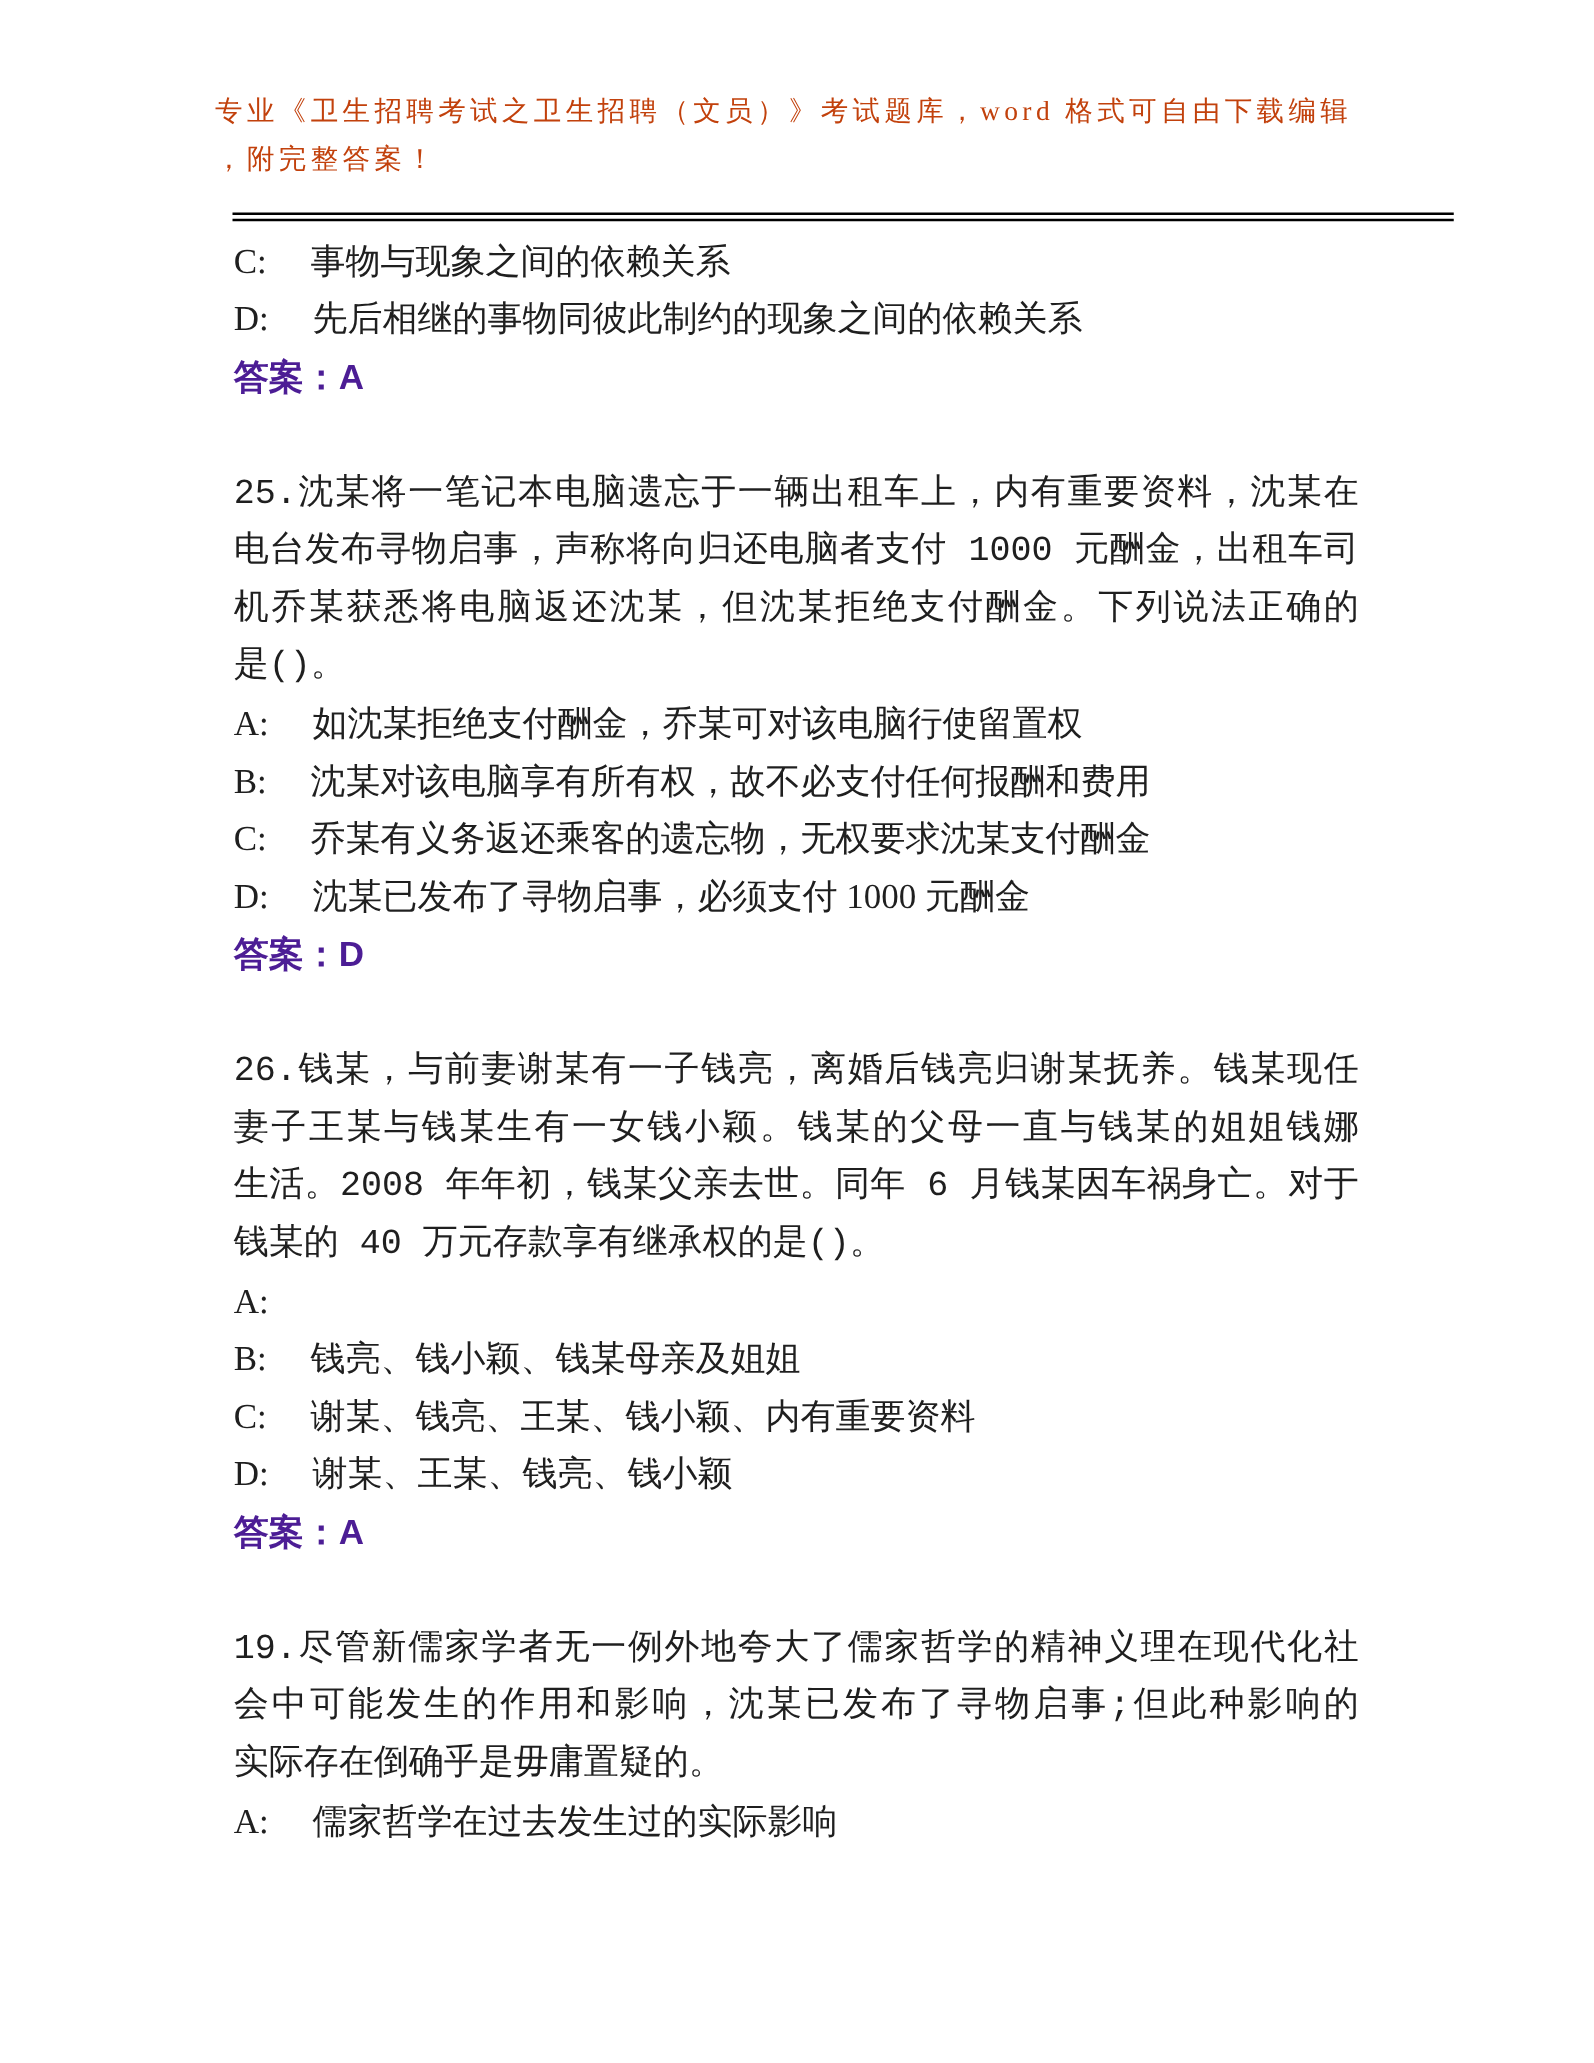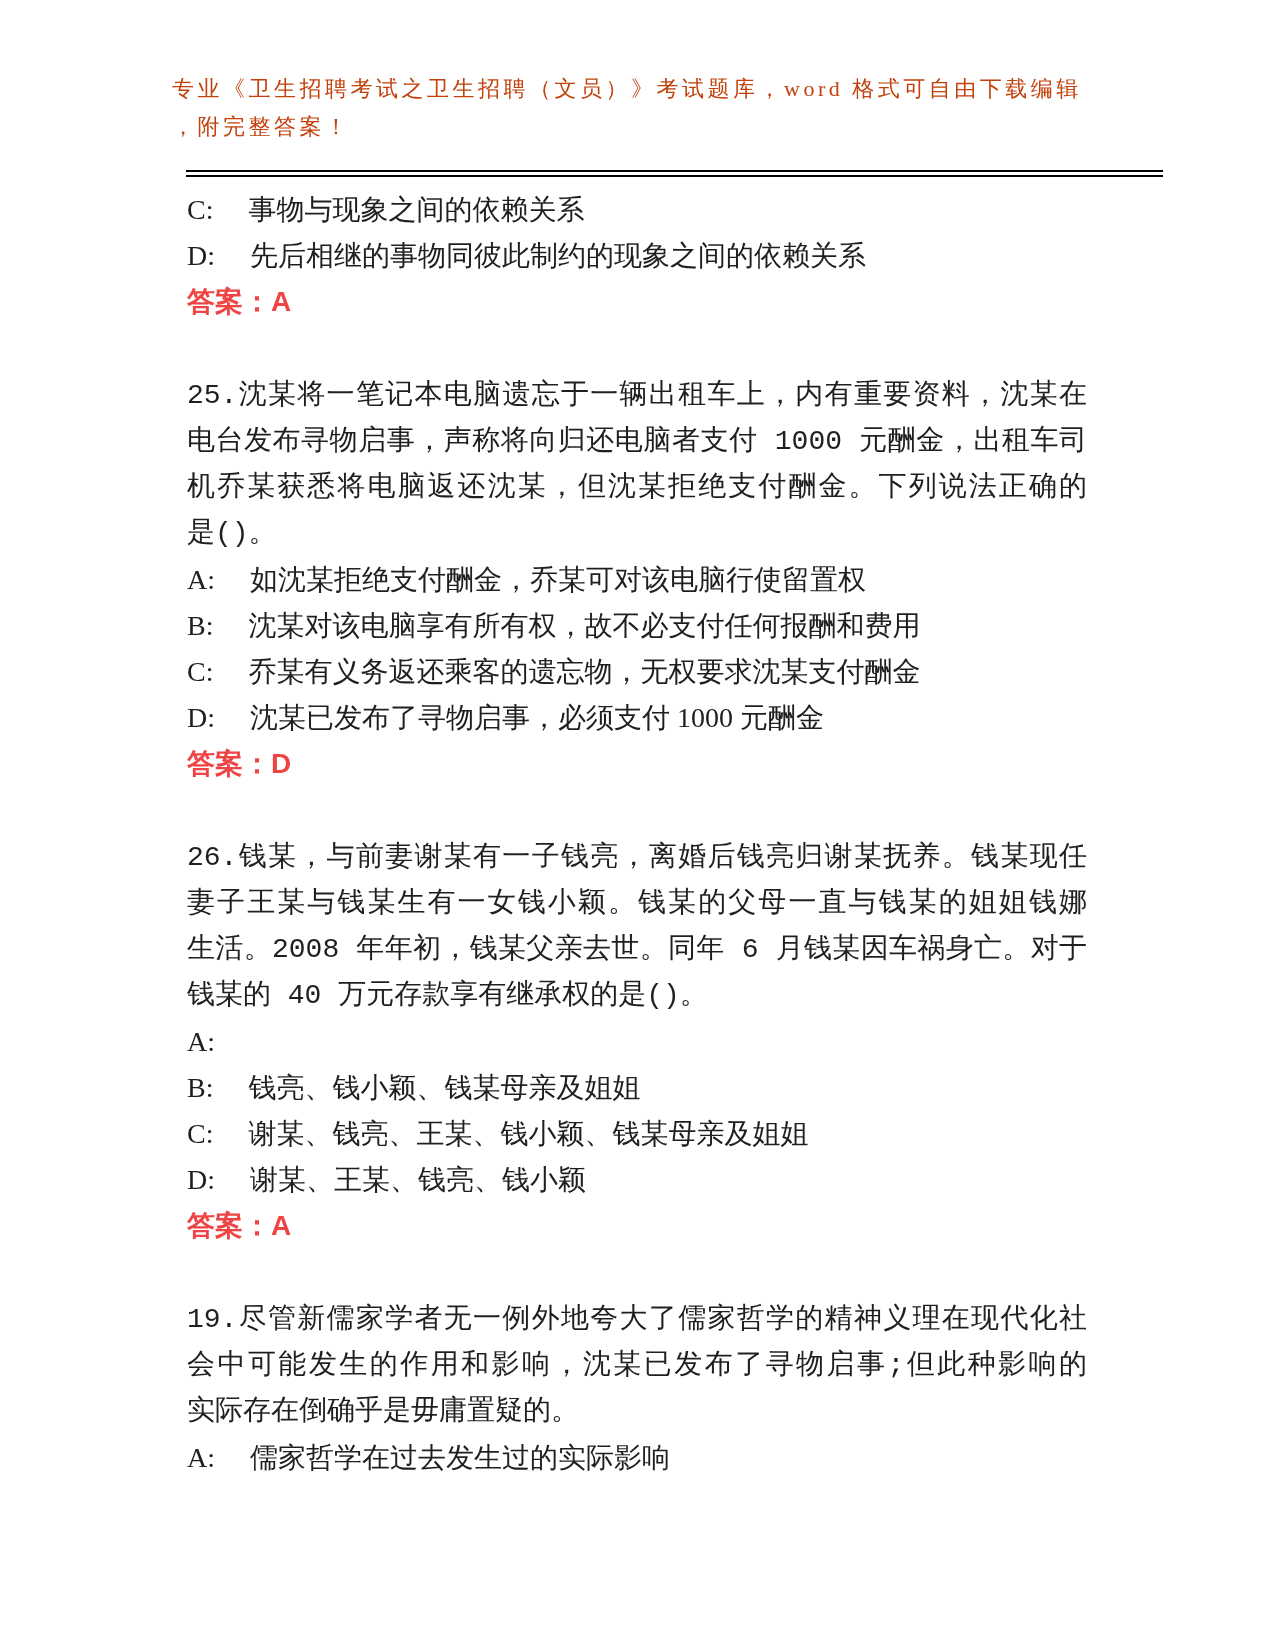--- a/index.html
+++ b/index.html
@@ -43,21 +43,21 @@
   .qline.full {
     text-align: justify;
     text-align-last: justify;
   }
   .option-row { display: flex; align-items: baseline; }
   .opt-label { flex: 0 0 auto; }
   .opt-text { margin-left: 35px; }
   .answer-line {
     font-family: "Liberation Sans", sans-serif;
     font-weight: 700;
-    color: #ef4444;
+    color: #4c1d95;
     font-size: 28px;
   }
 </style>
 </head>
 <body>
 
 <div class="page">
   <div class="header">
     <div class="header-line">专业《卫生招聘考试之卫生招聘（文员）》考试题库，word 格式可自由下载编辑</div>
     <div class="header-line">，附完整答案！</div>
@@ -104,21 +104,21 @@
       </div>
       <div class="option-row">
         <span class="opt-label">A:</span>
       </div>
       <div class="option-row">
         <span class="opt-label">B:</span>
         <span class="opt-text">钱亮、钱小颖、钱某母亲及姐姐</span>
       </div>
       <div class="option-row">
         <span class="opt-label">C:</span>
-        <span class="opt-text">谢某、钱亮、王某、钱小颖、钱某母亲及姐姐</span>
+        <span class="opt-text">谢某、钱亮、王某、钱小颖、内有重要资料</span>
       </div>
       <div class="option-row">
         <span class="opt-label">D:</span>
         <span class="opt-text">谢某、王某、钱亮、钱小颖</span>
       </div>
       <div class="answer-line">答案：A</div>
       <div class="question-block">
         <div class="qline full">19.尽管新儒家学者无一例外地夸大了儒家哲学的精神义理在现代化社</div>
         <div class="qline full">会中可能发生的作用和影响，沈某已发布了寻物启事;但此种影响的</div>
         <div class="qline">实际存在倒确乎是毋庸置疑的。</div>

